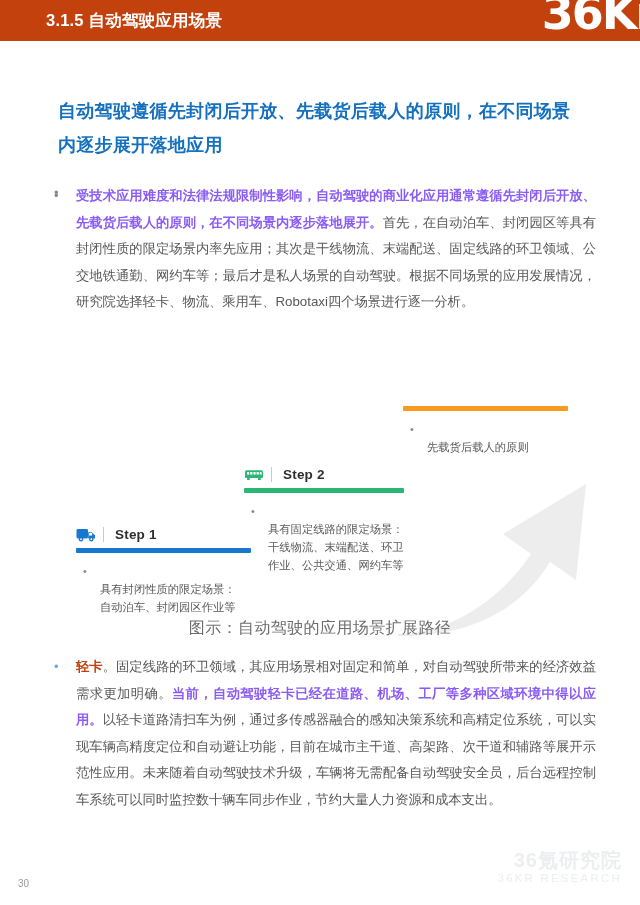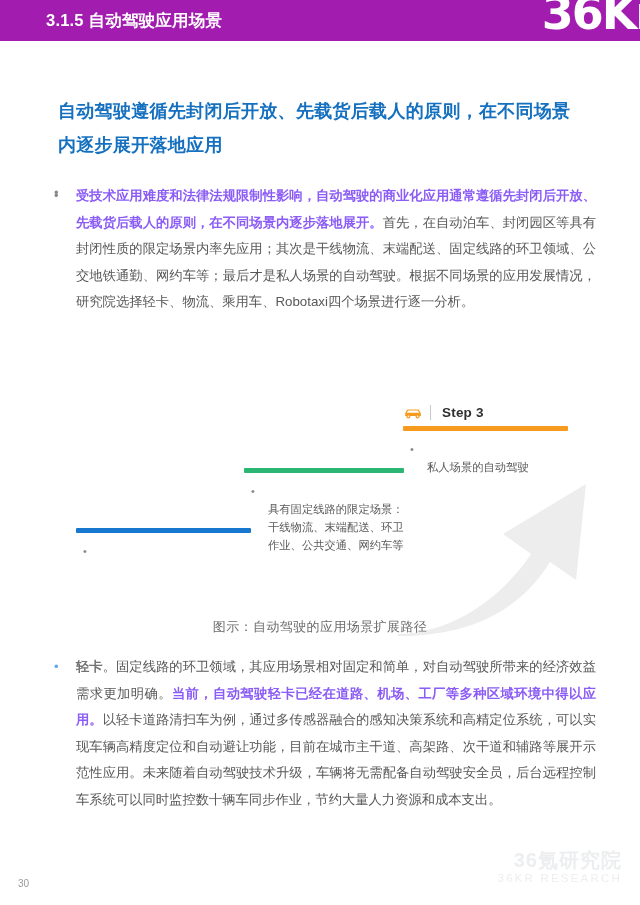--- a/index.html
+++ b/index.html
@@ -15,21 +15,21 @@
     font-family: "Liberation Sans", "DejaVu Sans", sans-serif;
     color: #4a4a4a;
   }
 
   
   .header-bar {
     position: absolute;
     left: 0; top: 0;
     width: 640px;
     height: 41px;
-    background: #a21caf;
+    background: #c2410c;
     overflow: hidden;
   }
   .header-title {
     position: absolute;
     left: 46px;
     top: 10px;
     font-size: 16.5px;
     font-weight: bold;
     color: #ffffff;
     letter-spacing: 0.2px;
@@ -79,21 +79,21 @@
   }
   .para .bullet {
     position: absolute;
     left: 6px;
     top: 0;
     color: #8a8a8a;
     font-size: 13px;
   }
   .para.blue-bullet .bullet { color: #62a8ea; }
   .para b { font-weight: bold; color: #8b5cf6; }
-  .para .kw-blue { font-weight: bold; color: #737373; }
+  .para .kw-blue { font-weight: bold; color: #c2410c; }
 
   
   .diagram {
     position: absolute;
     left: 0;
     top: 396px;
     width: 640px;
     height: 248px;
   }
   .arrow-bg {
@@ -159,21 +159,21 @@
   #step-2 .step-rule { width: 160px; background: #2bb673; }
   #step-3 { left: 403px; top: 6px; width: 200px; }
   #step-3 .step-rule { width: 165px; background: #f79b1e; }
 
   .caption {
     position: absolute;
     left: 0;
     top: 618px;
     width: 640px;
     text-align: center;
-    font-size: 13px;
+    font-size: 16px;
     color: #6d6d6d;
     letter-spacing: 0.4px;
   }
 
   
   .page-number {
     position: absolute;
     left: 18px;
     bottom: 16px;
     font-size: 10px;
@@ -220,53 +220,71 @@
 
 </div>
 
 <div class="diagram">
 
   <svg class="arrow-bg" viewBox="0 0 200 180">
     <path d="M0 178 C 45 178, 98 150, 133 98 L 105 78 L 188 28 L 178 124 L 152 106 C 116 164, 58 180, 0 180 Z" fill="#ededed"></path>
   </svg>
 
   <div class="step" id="step-1">
+    <div class="step-head">
+      <span class="step-icon">
+        <svg width="20" height="15" viewBox="0 0 20 15">
+          <rect x="0.5" y="2" width="11.5" height="9.5" rx="1.4" fill="#1878cf"></rect>
+          <path d="M12.2 5.2 h3.5 l3.3 3.1 v3.2 h-6.8 z" fill="#1878cf"></path>
+          <rect x="13" y="6" width="3.2" height="2.4" rx="0.5" fill="#ffffff"></rect>
+          <circle cx="5" cy="12.2" r="2.2" fill="#1878cf"></circle>
+          <circle cx="5" cy="12.2" r="0.9" fill="#ffffff"></circle>
+          <circle cx="15.3" cy="12.2" r="2.2" fill="#1878cf"></circle>
+          <circle cx="15.3" cy="12.2" r="0.9" fill="#ffffff"></circle>
+        </svg>
+      </span>
+      <span class="step-divider"></span>
+      <span class="step-label">Step 1</span>
+    </div>
     <div class="step-rule"></div>
     <div class="step-body">
-      <span class="bullet">•</span>
+      <span class="bullet">•</span><span>具有封闭性质的限定场景：
+自动泊车、封闭园区作业等</span>
     </div>
   </div>
 
   <div class="step" id="step-2">
+    <div class="step-head">
+      <span class="step-icon">
+        <svg width="20" height="15" viewBox="0 0 20 15">
+          <rect x="1" y="3.2" width="18" height="7.8" rx="1.6" fill="#2bb673"></rect>
+          <rect x="3" y="5" width="2.2" height="2.6" fill="#ffffff"></rect>
+          <rect x="6.2" y="5" width="2.2" height="2.6" fill="#ffffff"></rect>
+          <rect x="9.4" y="5" width="2.2" height="2.6" fill="#ffffff"></rect>
+          <rect x="12.6" y="5" width="2.2" height="2.6" fill="#ffffff"></rect>
+          <rect x="15.8" y="5" width="1.8" height="2.6" fill="#ffffff"></rect>
+          <rect x="3" y="11" width="2.8" height="2" rx="0.6" fill="#2bb673"></rect>
+          <rect x="14" y="11" width="2.8" height="2" rx="0.6" fill="#2bb673"></rect>
+        </svg>
+      </span>
+      <span class="step-divider"></span>
+      <span class="step-label">Step 2</span>
+    </div>
     <div class="step-rule"></div>
     <div class="step-body">
       <span class="bullet">•</span><span>具有固定线路的限定场景：
 干线物流、末端配送、环卫
 作业、公共交通、网约车等</span>
     </div>
   </div>
 
   <div class="step" id="step-3">
-    <div class="step-head">
-      <span class="step-icon">
-        <svg width="20" height="15" viewBox="0 0 20 15">
-          <path d="M2.2 11 v-3 l2.4-3.4 h10.8 l2.4 3.4 v3 z" fill="#f79b1e"></path>
-          <path d="M5.4 5.4 h9.2 l1.7 2.4 h-12.6 z" fill="#ffffff"></path>
-          <circle cx="5.4" cy="11.4" r="2" fill="#f79b1e"></circle>
-          <circle cx="5.4" cy="11.4" r="0.8" fill="#ffffff"></circle>
-          <circle cx="14.6" cy="11.4" r="2" fill="#f79b1e"></circle>
-          <circle cx="14.6" cy="11.4" r="0.8" fill="#ffffff"></circle>
-        </svg>
-      </span>
-      <span class="step-divider"></span>
-      <span class="step-label">Step 3</span>
-    </div>
     <div class="step-rule"></div>
     <div class="step-body">
-      <span class="bullet">•</span><span>私人场景的自动驾驶</span>
+      <span class="bullet">•</span><span>先载货后载人的原则</span>
     </div>
   </div>
 
 </div>
 
 <div class="caption">图示：自动驾驶的应用场景扩展路径</div>
 
 <div class="body-block" style="top:654px;">
   <div class="para blue-bullet">
     <span class="bullet">•</span><span class="kw-blue">轻卡</span><span>。固定线路的环卫领域，其应用场景相对固定和简单，对自动驾驶所带来的经济效益需求更加明确。</span><b>当前，自动驾驶轻卡已经在道路、机场、工厂等多种区域环境中得以应用。</b><span>以轻卡道路清扫车为例，通过多传感器融合的感知决策系统和高精定位系统，可以实现车辆高精度定位和自动避让功能，目前在城市主干道、高架路、次干道和辅路等展开示范性应用。未来随着自动驾驶技术升级，车辆将无需配备自动驾驶安全员，后台远程控制车系统可以同时监控数十辆车同步作业，节约大量人力资源和成本支出。</span>

